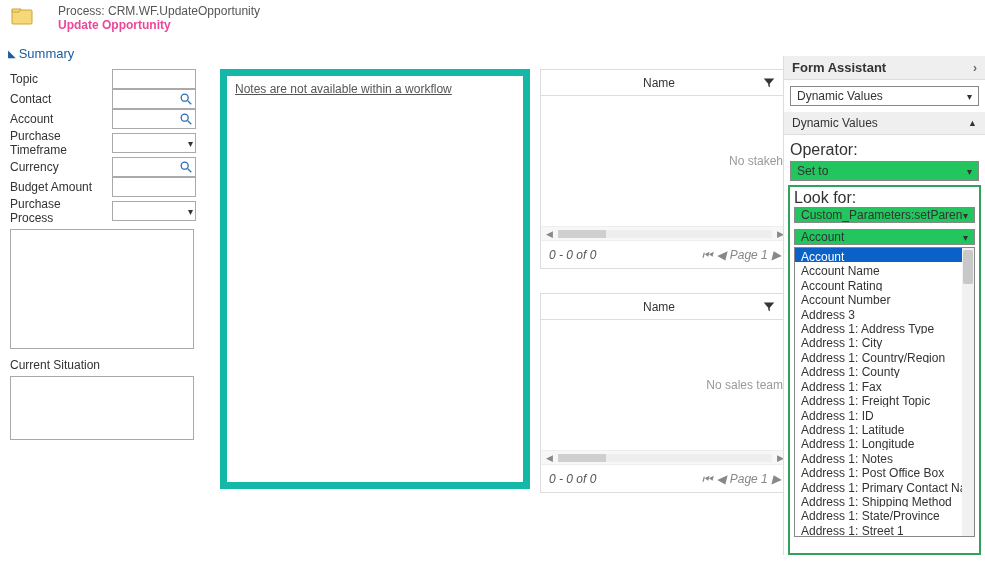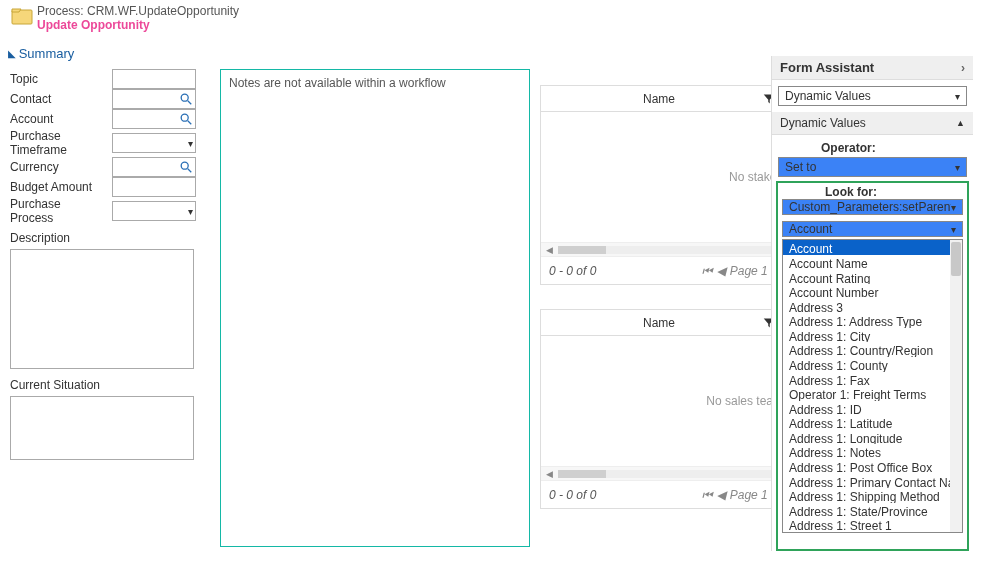--- a/index.html
+++ b/index.html
@@ -10,21 +10,21 @@
     background: #fff;
     width: 985px;
     height: 568px;
     overflow: hidden;
     position: relative;
   }
   .header {
     display: flex;
     align-items: flex-start;
     padding: 4px 10px 10px 10px;
-    gap: 3px;
+    gap: 24px;
   }
   .folder-icon {
     width: 24px; height: 24px;
   }
   .process-label {
     font-size: 12px;
     color: #555;
   }
   .process-title {
     font-size: 12px;
@@ -71,29 +71,30 @@
     border: 1px solid #aaa;
     margin-top: 4px;
     resize: none;
     font-family: inherit; font-size: 12px;
     padding: 2px;
   }
   .textarea.tall { height: 64px; }
   .section-label { font-size: 12px; color: #333; margin-top: 6px; }
   
   .notes-box {
-    border: 1px solid #14b8a6;
-    height: 478px;
+    border: 7px solid #14b8a6;
+    height: 420px;
     padding: 6px 8px;
     font-size: 12px;
     color: #555;
     margin-top: 4px;
-  }
-  
-  .subgrid-col { display: flex; flex-direction: column; gap: 24px; margin-top: 20px;}
+    text-decoration: underline;
+  }
+  
+  .subgrid-col { display: flex; flex-direction: column; gap: 24px; margin-top: 4px;}
   .subgrid {
     border: 1px solid #ddd;
     display: flex; flex-direction: column;
     height: 200px;
     position: relative;
   }
   .subgrid-header {
     border-bottom: 1px solid #ddd;
     display: grid;
     grid-template-columns: 28px 1fr 40px;
@@ -131,21 +132,21 @@
     font-size: 12px;
     color: #555;
     font-style: italic;
   }
   .pager { display: flex; align-items: center; gap: 4px; color: #888; }
   .pager .p { cursor: pointer; }
   
   .right-panel {
     position: absolute;
     top: 56px;
-    right: 12px;
+    right: 0;
     width: 202px;
     display: flex;
     flex-direction: column;
     background: #fff;
     border-left: 1px solid #ddd;
     justify-content: space-between;
   }
   .fa-header {
     background: #efefef;
     padding: 4px 8px;
@@ -167,26 +168,26 @@
   .fa-combo-white .dd { font-size: 10px; }
   .fa-sub {
     background: #efefef;
     padding: 4px 8px;
     font-size: 12px;
     display: flex; justify-content: space-between; align-items: center;
     border-bottom: 1px solid #ddd;
   }
   .fa-sub .tri { font-size: 9px;}
   .fa-body { padding: 6px 6px 0 6px; display: flex; flex-direction: column; gap: 2px; }
-  .fa-lab { font-weight: bold; font-size: 12px; margin-left: 43px; }
+  .fa-lab { font-weight: normal; font-size: 16px; }
   .fa-combo {
     border: 1px solid #888;
     height: 20px;
     display: flex; align-items: center; justify-content: space-between;
-    padding: 0 6px; font-size: 12px; background: #3b82f6;
+    padding: 0 6px; font-size: 12px; background: #22c55e;
   }
   .fa-combo .dd { font-size: 10px; }
   
   .green-box {
     border: 2px solid #2fa35a;
     margin: 4px 4px 0 4px;
     padding: 2px 4px 16px 4px;
     display: flex; flex-direction: column;
     height: 370px;
   }
@@ -278,21 +279,20 @@
     </div>
     <div class="field-row">
       <div class="field-label">Budget Amount</div>
       <div class="field-input"></div>
     </div>
     <div class="field-row">
       <div class="field-label">Purchase Process</div>
       <div class="field-input combo"></div>
     </div>
     <div>
-      <div class="section-label">Description</div>
       <textarea class="textarea" style=""></textarea>
     </div>
     <div>
       <div class="section-label">Current Situation</div>
       <textarea class="textarea tall" style=""></textarea>
     </div>
   </div>
 
   <div class="notes-box">
     <span>Notes are not available within a workflow</span>
@@ -396,21 +396,21 @@
     <div class="dd-item sel">Account</div>
         <div class="dd-item">Account Name</div>
         <div class="dd-item">Account Rating</div>
         <div class="dd-item">Account Number</div>
         <div class="dd-item">Address 3</div>
         <div class="dd-item">Address 1: Address Type</div>
         <div class="dd-item">Address 1: City</div>
         <div class="dd-item">Address 1: Country/Region</div>
         <div class="dd-item">Address 1: County</div>
         <div class="dd-item">Address 1: Fax</div>
-        <div class="dd-item">Operator 1: Freight Terms</div>
+        <div class="dd-item">Address 1: Freight Topic</div>
         <div class="dd-item">Address 1: ID</div>
         <div class="dd-item">Address 1: Latitude</div>
         <div class="dd-item">Address 1: Longitude</div>
         <div class="dd-item">Address 1: Notes</div>
         <div class="dd-item">Address 1: Post Office Box</div>
         <div class="dd-item">Address 1: Primary Contact Name</div>
         <div class="dd-item">Address 1: Shipping Method</div>
         <div class="dd-item">Address 1: State/Province</div>
         <div class="dd-item">Address 1: Street 1</div>
       </div>

